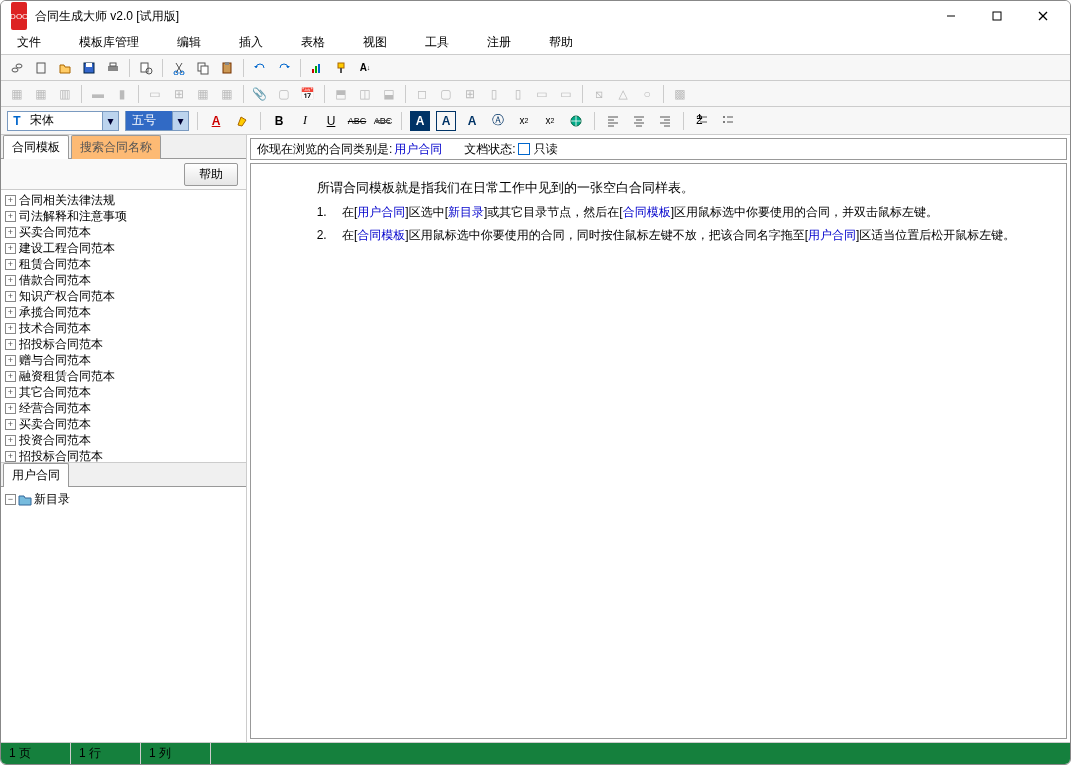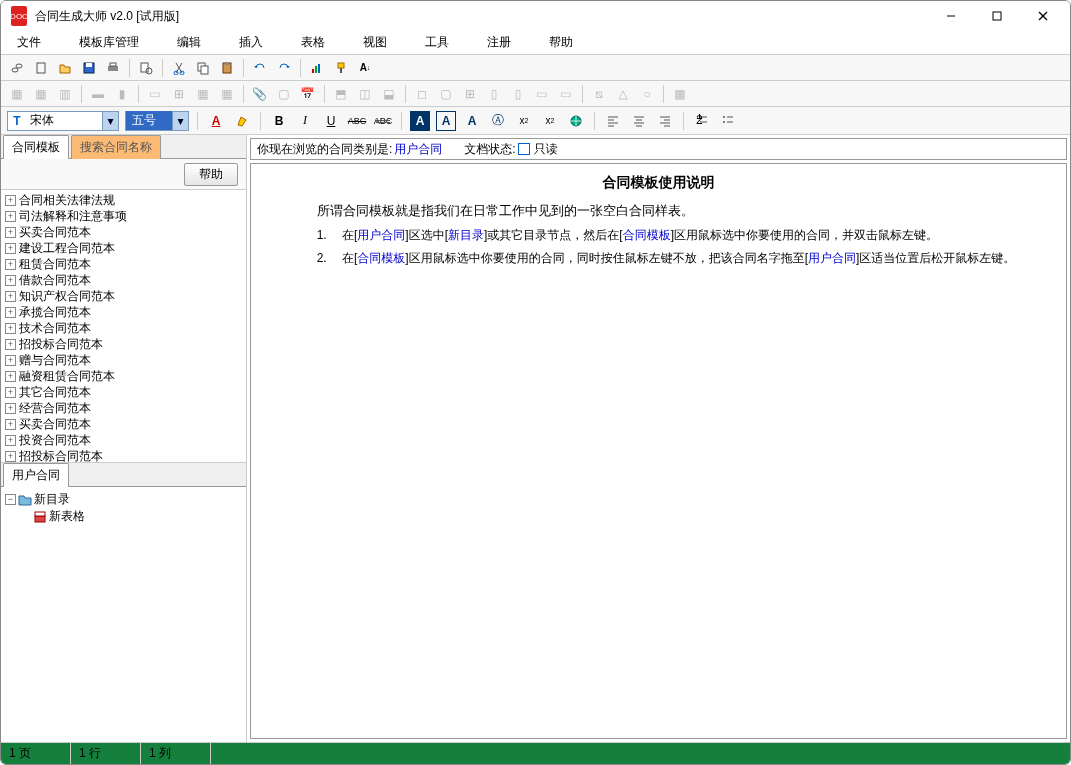--- a/index.html
+++ b/index.html
@@ -1,18 +1,18 @@
 <!DOCTYPE html>
 <html><head>
 <meta charset="utf-8">
 <style>
 * { margin: 0; padding: 0; box-sizing: border-box; font-family: "Microsoft YaHei", "SimSun", sans-serif; font-size: 12px; }
 body { background: #fff; width: 1071px; height: 765px; overflow: hidden; border: 1px solid #888; border-radius: 6px; }
 .titlebar { height: 30px; display: flex; align-items: center; padding: 0 4px; background: #fff; }
-.titlebar .app-icon { width: 16px; height: 20px; background: #d22; margin: 0 6px; border-radius: 2px; display:flex;align-items:center;justify-content:center;color:#fff;font-size:8px;font-weight:normal; }
+.titlebar .app-icon { width: 16px; height: 28px; background: #d22; margin: 0 6px; border-radius: 2px; display:flex;align-items:center;justify-content:center;color:#fff;font-size:8px;font-weight:normal; }
 .titlebar .title { flex: 1; color: #000; padding-left: 2px;}
 .winbtn { width: 46px; height: 30px; display: flex; align-items: center; justify-content: center; color: #000; }
 .menubar { height: 24px; display: flex; align-items: center; padding: 0 6px; gap: 18px; border-bottom: 1px solid #ccc;}
 .menu-item { padding: 3px 10px; }
 .toolbar { height: 26px; display: flex; align-items: center; padding: 2px 6px; gap: 4px; border-bottom: 1px solid #ccc; background: #f7f7f7;}
 .toolbar.two { color: #bbb; }
 .tbtn { width: 20px; height: 20px; display: flex; align-items: center; justify-content: center; border: 1px solid transparent; }
 .sep { width: 1px; height: 18px; background: #ccc; margin: 0 2px; }
 .fontbar { height: 28px; display: flex; align-items: center; padding: 2px 6px; gap: 6px; border-bottom: 1px solid #ccc; background:#f7f7f7;}
 .fontsel { display: flex; align-items: center; border: 1px solid #7a9ac0; height: 20px; background: #fff; }
@@ -376,41 +376,33 @@
         <div class="tab">用户合同</div>
       </div>
       <div class="usertree">
         <div class="ut-row">
           <div class="ut-exp">−</div>
           <svg class="ut-ico">
               <path d="M1 3h5l1 2h6v7H1z" fill="#7bd" stroke="#369"></path>
             </svg>
           <span>新目录</span>
         </div>
-        <div class="ut-row" style="padding-left:28px;">
-          <svg class="ut-ico">
-              <rect x="2" y="6" width="10" height="6" fill="#d44" stroke="#900"></rect>
-              <rect x="2" y="2" width="10" height="4" fill="#fff" stroke="#900"></rect>
-            </svg>
-          <span>新表格</span>
-        </div>
       </div>
     </div>
   </div>
 
   <div class="right">
     <div class="infobar">
       <span>你现在浏览的合同类别是:</span>
       <span class="lnk">用户合同</span>
       <span style="margin-left:20px;">文档状态:</span>
       <span class="chk"></span>
       <span>只读</span>
     </div>
     <div class="doc">
-      <h3>合同模板使用说明</h3>
       <p>所谓合同模板就是指我们在日常工作中见到的一张空白合同样表。</p>
       <ol>
         <li>
           <span>在[</span><span class="lnk">用户合同</span><span>]区选中[</span><span class="lnk">新目录</span><span>]或其它目录节点，然后在[</span><span class="lnk">合同模板</span><span>]区用鼠标选中你要使用的合同，并双击鼠标左键。</span>
         </li>
         <li>
           <span>在[</span><span class="lnk">合同模板</span><span>]区用鼠标选中你要使用的合同，同时按住鼠标左键不放，把该合同名字拖至[</span><span class="lnk">用户合同</span><span>]区适当位置后松开鼠标左键。</span>
         </li>
       </ol>
     </div>

